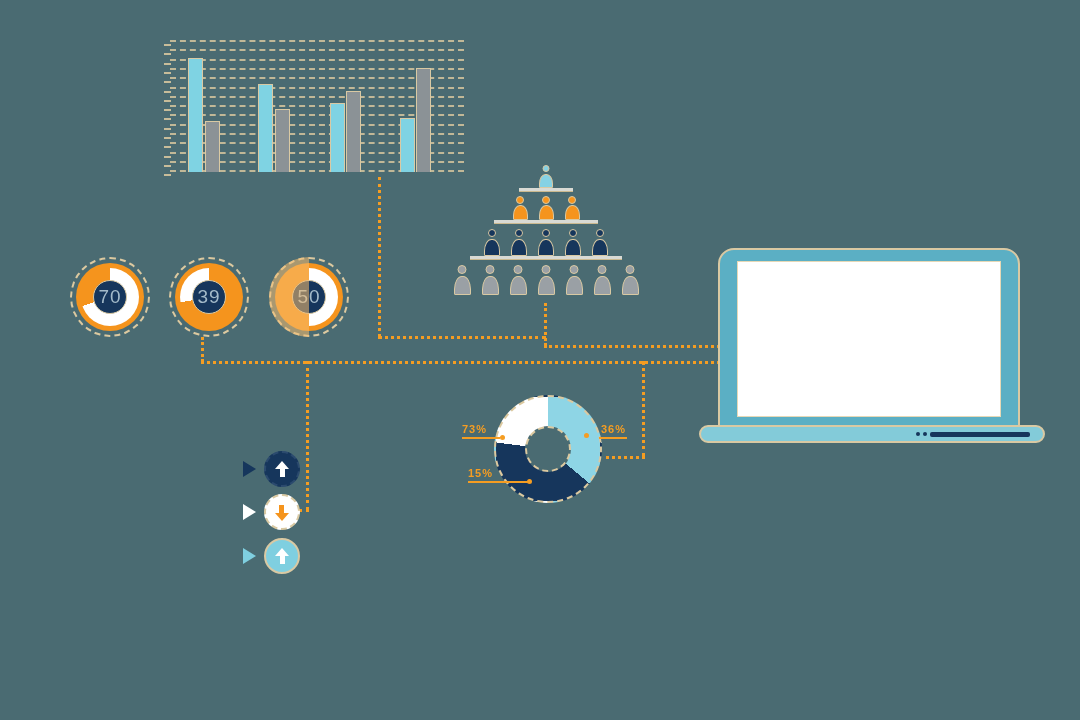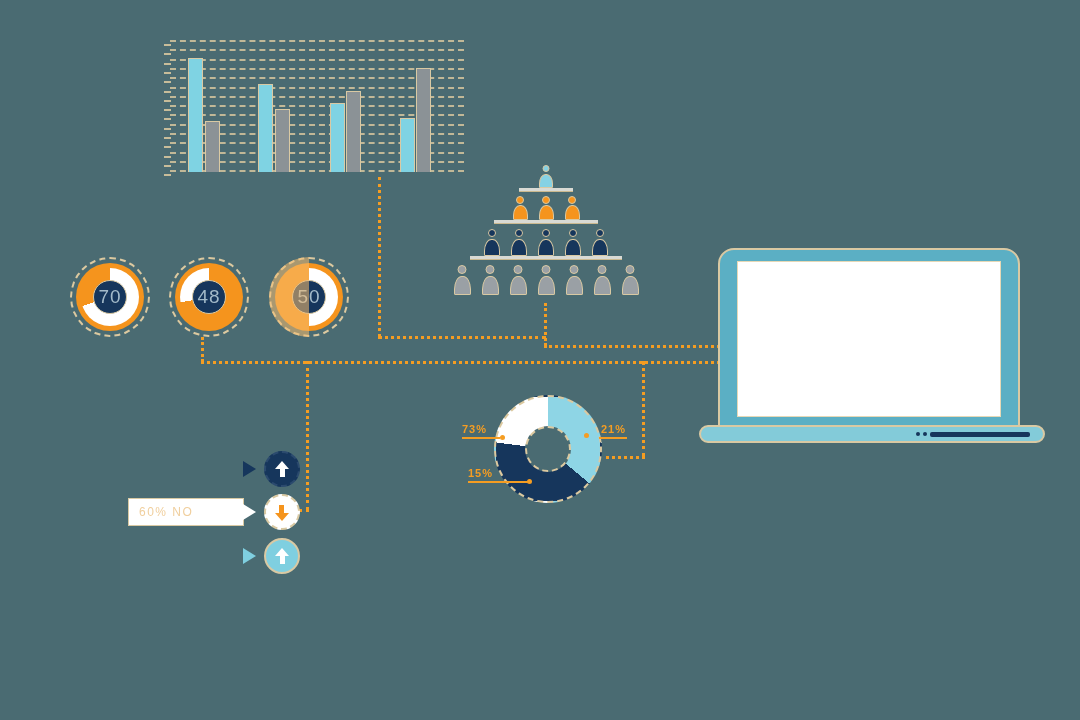--- a/index.html
+++ b/index.html
@@ -137,21 +137,21 @@
   <div id="gauges">
       <div class="gauge" style="left: 70px; top: 257px;">
         <div class="disc" style="background: rgb(245, 148, 29);"></div>
         <div class="wedge" style="background: conic-gradient(rgb(255, 255, 255) 0deg, rgb(255, 255, 255) 70%, transparent 70%, transparent 100%);"></div>
         <div class="core">70</div>
         <div class="dashring"></div>
       </div>
       <div class="gauge" style="left: 169px; top: 257px;">
         <div class="disc" style="background: rgb(245, 148, 29);"></div>
         <div class="wedge" style="background: conic-gradient(transparent 0deg, transparent 72%, rgb(255, 255, 255) 72%, rgb(255, 255, 255) 100%);"></div>
-        <div class="core">48</div>
+        <div class="core">39</div>
         <div class="dashring"></div>
       </div>
       <div class="gauge" style="left: 269px; top: 257px;">
         <div class="disc" style="background: rgb(245, 148, 29);"></div>
         <div class="wedge" style="background: conic-gradient(rgb(255, 255, 255) 0deg, rgb(255, 255, 255) 50%, transparent 50%, transparent 100%);"></div>
         <div class="core">50</div>
         <div class="dashring"></div>
         <div class="half-overlay"></div>
       </div>
     </div>
@@ -231,21 +231,21 @@
           <span class="head" style="width: 9px; height: 9px; background: rgb(154, 160, 165);"></span>
           <span class="body" style="height: 19px; background: rgb(154, 160, 165);"></span>
         </span>
       </div>
     </div>
 
   <div id="donut" class="abs">
     <div class="ring" id="donut-ring" style="background: conic-gradient(rgb(142, 213, 229) 0%, rgb(142, 213, 229) 36%, rgb(22, 54, 92) 36%, rgb(22, 54, 92) 77%, rgb(255, 255, 255) 77%, rgb(255, 255, 255) 100%);"></div>
     <div class="hole"></div>
   </div>
-  <div class="donut-label" style="left:601px;top:423px;">21%</div>
+  <div class="donut-label" style="left:601px;top:423px;">36%</div>
   <div class="donut-underline" style="left:599px;top:437px;width:28px;"></div>
   <div class="donut-dot" style="left:584px;top:433px;"></div>
   <div class="donut-label" style="left:468px;top:467px;">15%</div>
   <div class="donut-underline" style="left:468px;top:481px;width:60px;"></div>
   <div class="donut-dot" style="left:527px;top:479px;"></div>
   <div class="donut-label" style="left:462px;top:423px;">73%</div>
   <div class="donut-underline" style="left:462px;top:437px;width:38px;"></div>
   <div class="donut-dot" style="left:500px;top:435px;"></div>
 
   <div id="laptop-lid" class="abs">
@@ -261,21 +261,20 @@
       <div class="poll-row" style="top: 0px;">
         <div class="bubble-tail" style="border-left: 13px solid rgb(22, 54, 92);"></div>
         <div class="poll-circle" style="top: -4px; background: rgb(22, 54, 92); border: 2px dashed rgb(43, 74, 110);">
           <div class="arr">
             <div class="head2" style="border-bottom: 8px solid rgb(255, 255, 255);"></div>
             <div class="stem" style="background: rgb(255, 255, 255);"></div>
           </div>
         </div>
       </div>
       <div class="poll-row" style="top: 43px;">
-        <div class="bubble" style="background: rgb(255, 255, 255); color: rgb(240, 207, 158);">60% NO</div>
         <div class="bubble-tail" style="border-left: 13px solid rgb(255, 255, 255);"></div>
         <div class="poll-circle" style="top: -4px; background: rgb(255, 255, 255); border: 2px dashed rgb(217, 201, 163);">
           <div class="arr down">
             <div class="head2" style="border-bottom: 8px solid rgb(245, 148, 29);"></div>
             <div class="stem" style="background: rgb(245, 148, 29);"></div>
           </div>
         </div>
       </div>
       <div class="poll-row" style="top: 87px;">
         <div class="bubble-tail" style="border-left: 13px solid rgb(127, 207, 224);"></div>

